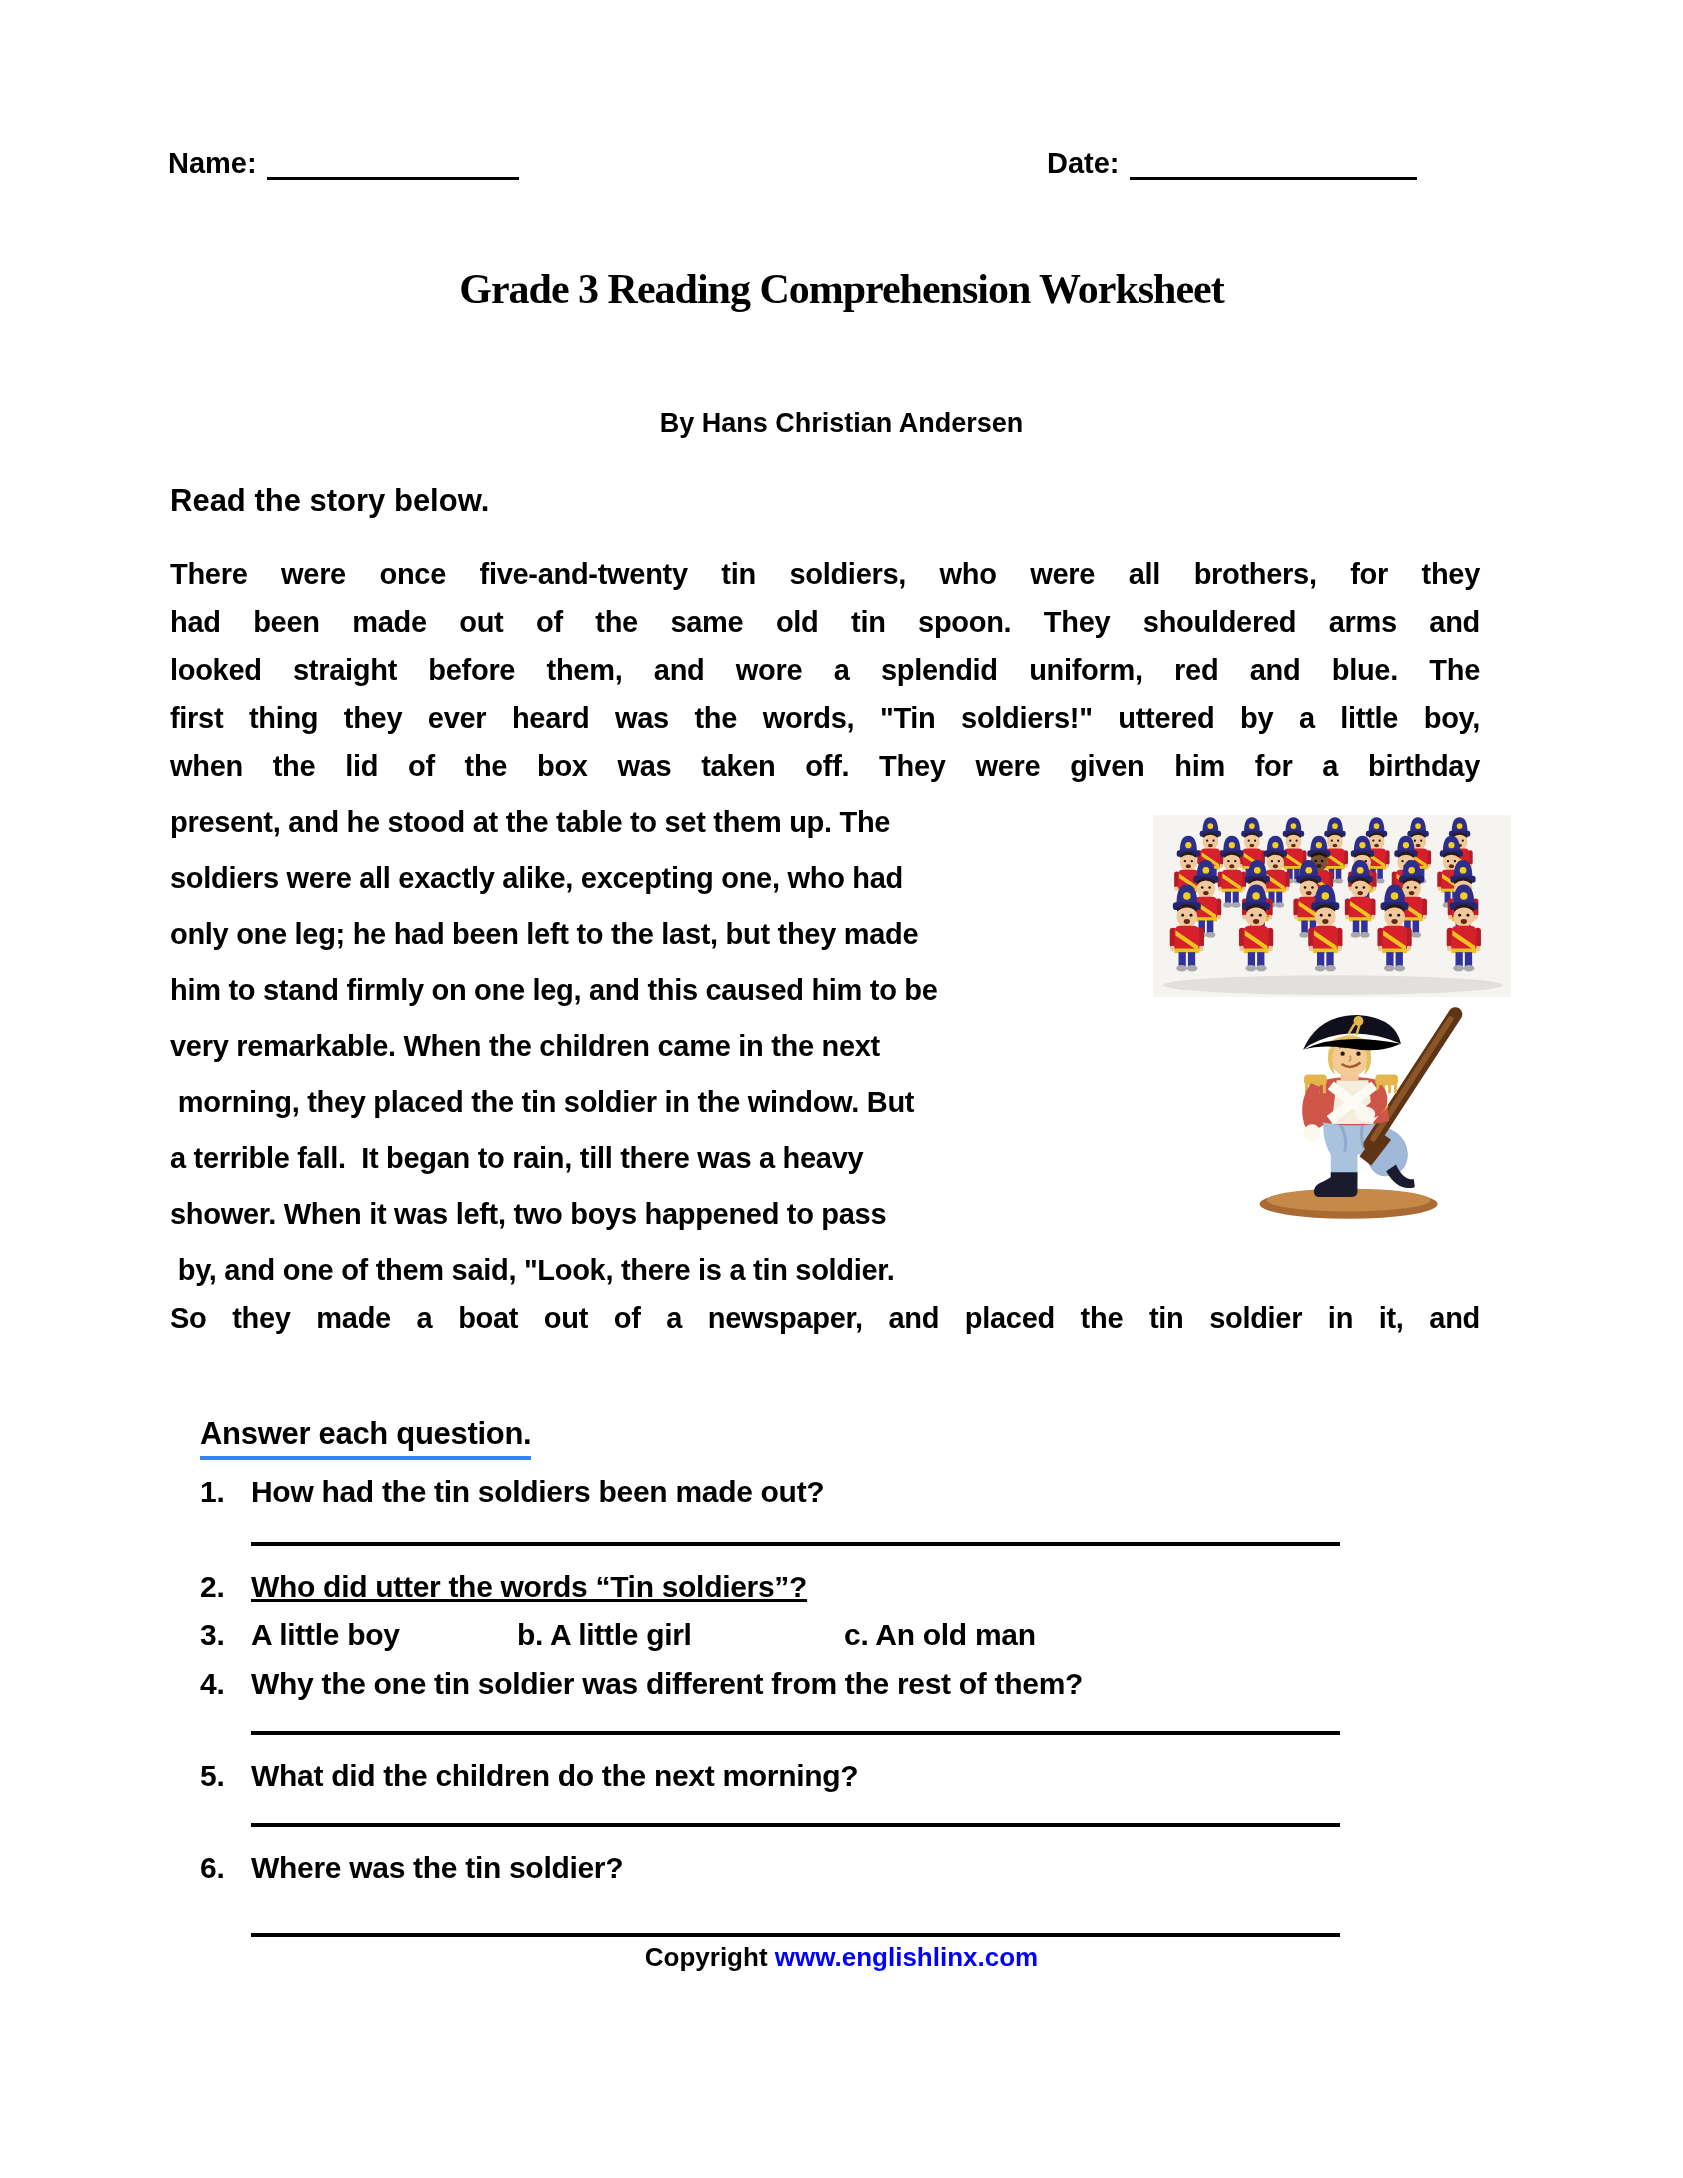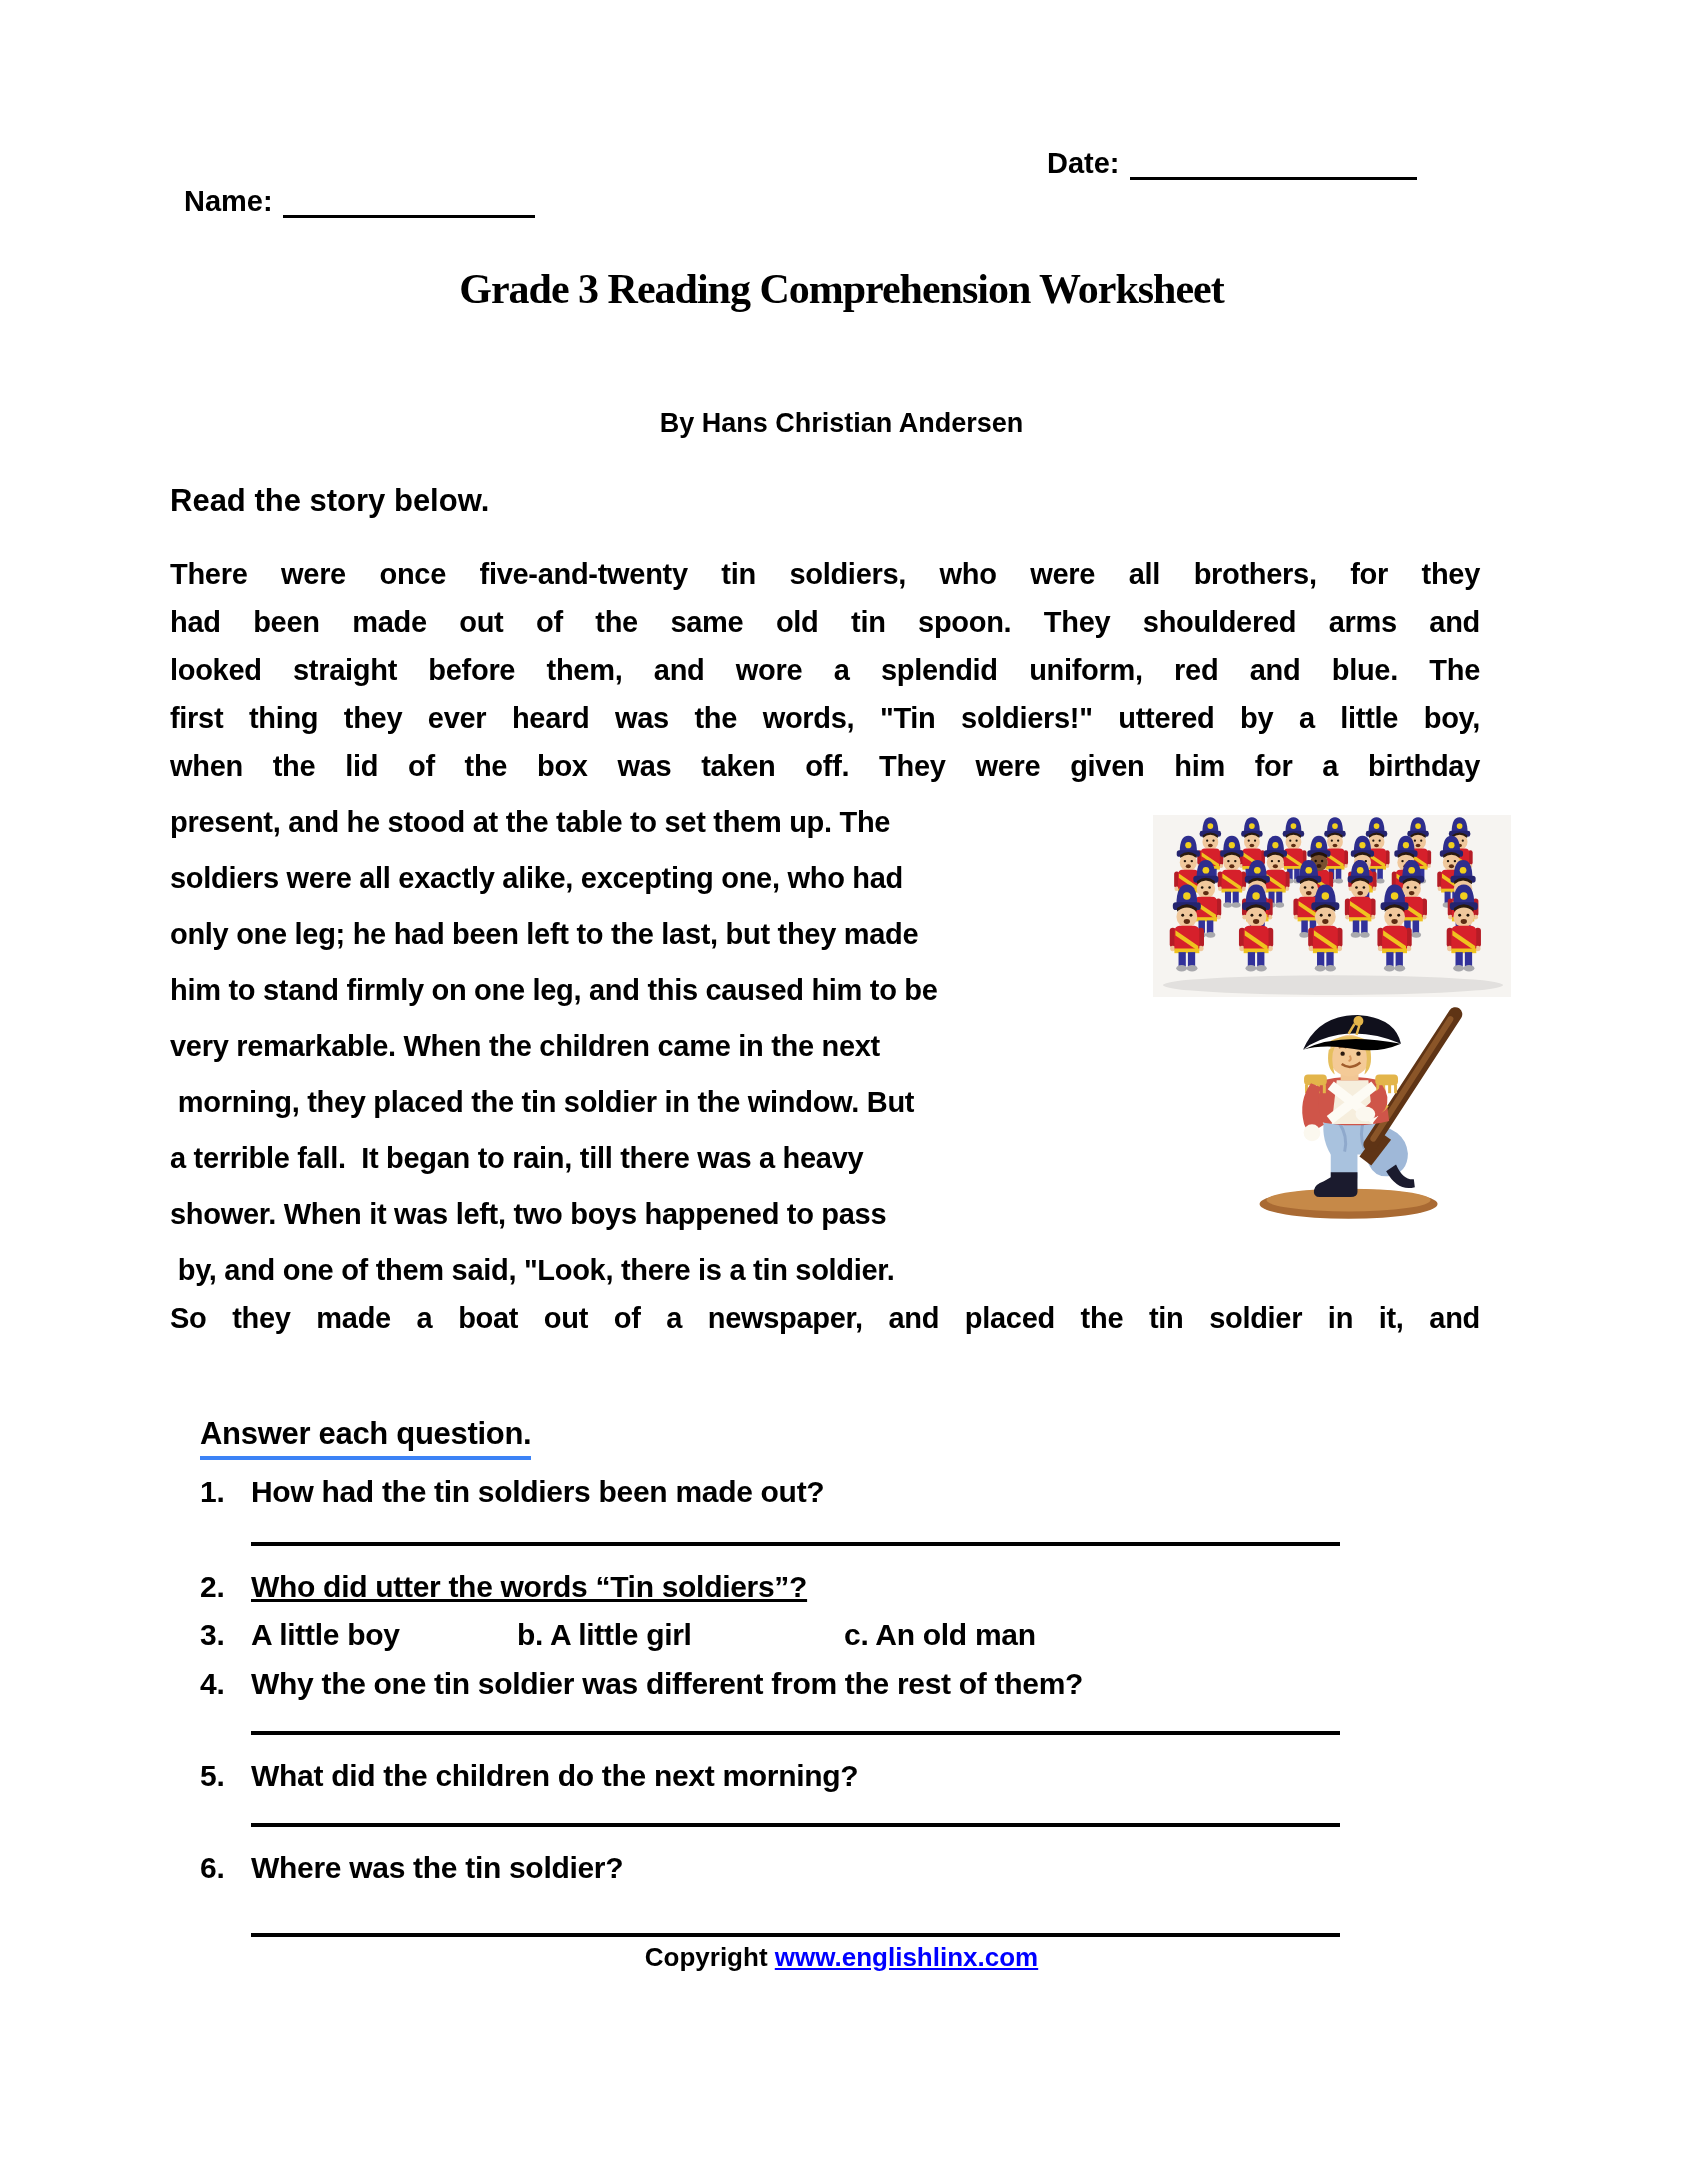--- a/index.html
+++ b/index.html
@@ -3,21 +3,21 @@
 <meta charset="utf-8">
 <style>
   html,body { margin:0; padding:0; background:#ffffff; }
   .page {
     position:relative; width:1683px; height:2178px; background:#ffffff;
     font-family:"Liberation Sans","DejaVu Sans",sans-serif; font-weight:700; color:#000;
     overflow:hidden;
   }
   
   .hdr-field { position:absolute; top:147px; font-size:29px; white-space:nowrap; }
-  .hdr-name { left:184px;margin-top:38px; }
+  .hdr-name { left:168px; }
   .hdr-date { left:1047px; }
   .blank-line { display:inline-block; border-bottom:3px solid #000; height:30px; vertical-align:bottom; margin-left:10px; }
   .name-line { width:252px; }
   .date-line { width:287px; }
 
   .title { position:absolute; top:265px; left:0; width:100%; text-align:center; font-size:42px; letter-spacing:-1px; margin:0;font-family:Liberation Serif, serif; }
   .story-title { position:absolute; top:356px; left:0; width:100%; text-align:center; font-size:36px; letter-spacing:-0.5px; margin:0; }
   .byline { position:absolute; top:408px; left:0; width:100%; text-align:center; font-size:27px; }
 
   .read-instruction { position:absolute; left:170px; top:483px; font-size:31px; }
@@ -36,21 +36,21 @@
   .q-heading { position:absolute; top:0; left:0; border-bottom:4px solid #3b82f6; padding-bottom:2px; font-size:31px; line-height:40px; }
   .q-row { position:absolute; left:0; height:48px; line-height:48px; white-space:nowrap; }
   .q-num { display:inline-block; width:51px; }
   .q1 { top:54px; } .q2 { top:149px;text-decoration:underline; } .q3 { top:197px; } .q4 { top:246px; }
   .q5 { top:338px; } .q6 { top:430px; }
   .opt-b { position:absolute; left:317px; } .opt-c { position:absolute; left:644px; }
   .answer-line { position:absolute; left:51px; width:1089px; height:0; border-bottom:4px solid #000; }
   .al1 { top:128px; } .al2 { top:317px; } .al3 { top:409px; } .al4 { top:519px; }
 
   .footer { position:absolute; top:1942px; left:0; width:100%; text-align:center; font-size:26px; }
-  .footer .link { text-decoration:underline; cursor:pointer; }
+  .footer .link { cursor:pointer; }
 </style>
 </head>
 <body>
 
 <div class="page">
 
   <div class="hdr-field hdr-name">
     <span>Name:</span><span class="blank-line name-line"></span>
   </div>
   <div class="hdr-field hdr-date">

